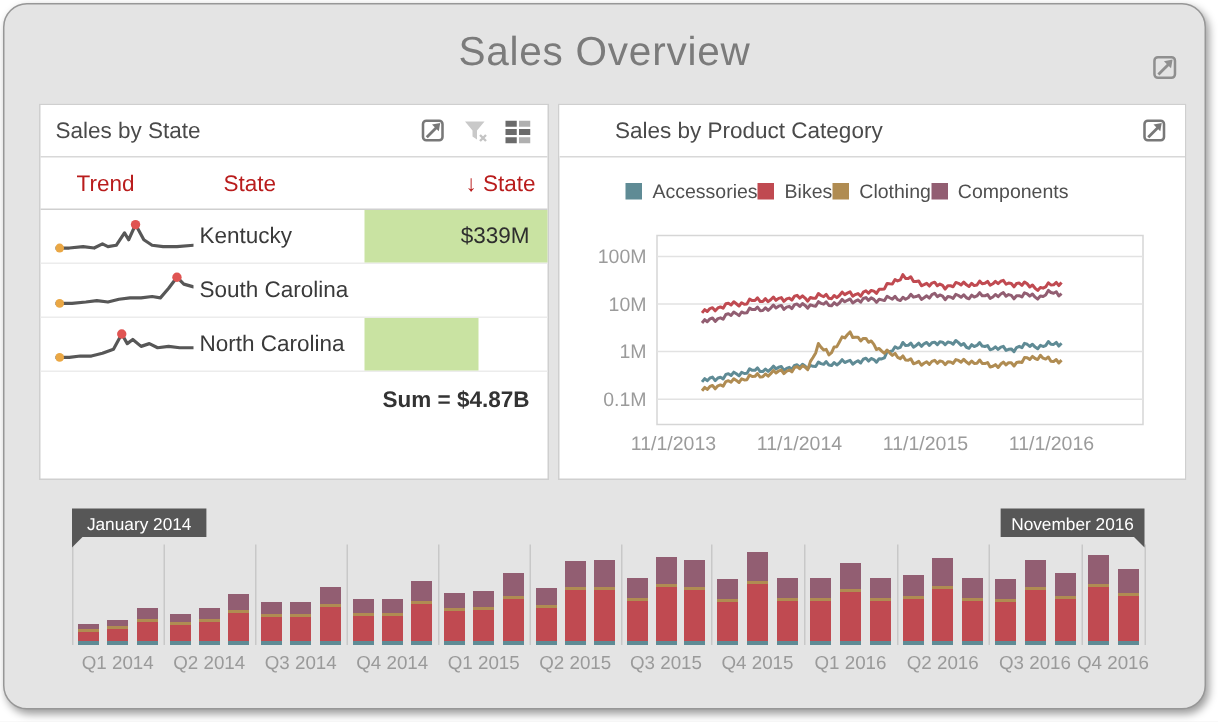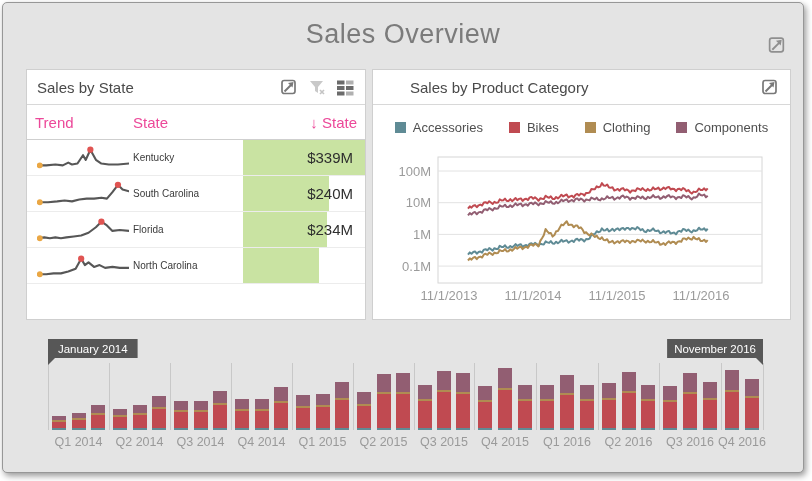--- a/index.html
+++ b/index.html
@@ -1,51 +1,51 @@
 <!DOCTYPE html>
 <html><head>
 <meta charset="utf-8">
 <style>
   * { margin:0; padding:0; box-sizing:border-box; }
   html,body { width:812px; height:481px; background:#fff; overflow:hidden;
     font-family:"Liberation Sans", sans-serif; }
   .dashboard { position:absolute; left:2px; top:2px; width:802px; height:471px;
-    background:#e4e4e4; border:1px solid #979797; border-radius:5px;
+    background:#e4e4e4; border:1px solid #979797; border-radius:16px;
     box-shadow:2px 3px 6px rgba(0,0,0,.40); }
   .db-title { position:absolute; top:0; left:0; right:0; height:64px;
     text-align:center; line-height:62px; font-size:27px; font-weight:300;
     color:#7b7b7b; letter-spacing:.5px; }
   .db-export { position:absolute; top:32px; right:16px; width:20px; height:20px; cursor:pointer; }
   .panel { position:absolute; background:#fff; border:1px solid #cfcfcf; }
   #panel-state { left:23px; top:66px; width:340px; height:251px; }
   #panel-category { left:369px; top:66px; width:419px; height:251px; }
   .caption { height:35px; display:flex; align-items:center; padding:0 10px;
     border-bottom:1px solid #d8d8d8; }
   .caption-title { font-size:15px; color:#4a4a4a; }
   .caption-icons { margin-left:auto; display:flex; gap:9px; align-items:center; }
   .cap-icon { width:19px; height:19px; cursor:pointer; }
   
-  .thead { height:35px; display:flex; align-items:center; color:#ec4899;
-    font-size:15px; border-bottom:1px solid #cfcfcf; }
+  .thead { height:35px; display:flex; align-items:center; color:#b91c1c;
+    font-size:15px; border-bottom:1px solid #cfcfcf;padding-left:16px; }
   .col-trend { width:106px; padding-left:8px; }
   .col-state { width:110px; }
   .col-sales { flex:1; text-align:right; padding-right:8px; }
   .trow { height:36px; display:flex; align-items:center;
     border-bottom:1px solid #ececec; cursor:pointer; }
   .trow .col-trend svg { display:block; margin-left:2px; }
-  .trow .col-state { font-size:10px; color:#3a3a3a; }
+  .trow .col-state { font-size:15px; color:#3a3a3a; }
   .salescell { flex:1; position:relative; height:100%; }
   .gbar { position:absolute; left:0; top:0; bottom:0; }
   .salesval { position:absolute; right:12px; top:0; bottom:0; display:flex;
     align-items:center; font-size:15px; color:#2e2e2e; }
   .tfoot { height:36px; display:flex; align-items:center; justify-content:flex-end;
     padding-right:12px; font-size:15px; font-weight:bold; color:#333; }
   
   .legend { position:absolute; left:0; right:0; top:50px; display:flex;
-    justify-content:center; gap:26px; z-index:2; }
+    justify-content:flex-start; z-index:2;padding-left:44px; }
   .legend-item { display:flex; align-items:center; gap:7px; font-size:13px; color:#4f4f4f; }
   .legend-swatch { width:11px; height:11px; display:inline-block; }
   #category-chart-svg { position:absolute; left:0; top:0; }
   
   #range-selector-svg { position:absolute; left:34px; top:334px; cursor:pointer; }
   .axis-text { font-size:13px; fill:#9b9b9b; }
   .q-text { font-size:12.5px; fill:#9a9a9a; }
   .flag-text { font-size:11.5px; fill:#ffffff; }
 </style>
 </head>
@@ -105,53 +105,36 @@
         </div>
         <div class="trow">
           <span class="col-trend">
             <svg width="92" height="28" viewBox="0 0 100 30">
               <polyline points="0,24 12,24 22,23 30,22 38,23 46,21 54,20 62,20 70,19 76,20 82,13 88,5 93,10 100,12" fill="none" stroke="#575757" stroke-width="2.3" stroke-linejoin="round" stroke-linecap="round"></polyline>
               <circle cx="3" cy="24" r="3.2" fill="#eaa744"></circle>
               <circle cx="88" cy="5" r="3.4" fill="#e05452"></circle>
             </svg>
           </span>
           <span class="col-state">South Carolina</span>
-          <span class="salescell">
-            <span class="gbar" style="background: rgb(201, 227, 162); width: 70.8%;"></span>
-            <span class="salesval">$240M</span>
-          </span>
-        </div>
-        <div class="trow">
-          <span class="col-trend">
-            <svg width="92" height="28" viewBox="0 0 100 30">
-              <polyline points="0,24 8,23 14,24 20,23 26,24 32,23 40,22 48,21 56,18 64,12 70,6 76,10 82,16 90,15 100,16" fill="none" stroke="#575757" stroke-width="2.3" stroke-linejoin="round" stroke-linecap="round"></polyline>
-              <circle cx="3" cy="24" r="3.2" fill="#eaa744"></circle>
-              <circle cx="70" cy="6" r="3.4" fill="#e05452"></circle>
-            </svg>
-          </span>
-          <span class="col-state">Florida</span>
-          <span class="salescell">
-            <span class="gbar" style="background: rgb(201, 227, 162); width: 69%;"></span>
-            <span class="salesval">$234M</span>
-          </span>
         </div>
         <div class="trow">
           <span class="col-trend">
             <svg width="92" height="28" viewBox="0 0 100 30">
               <polyline points="0,24 10,24 18,23 26,23 34,21 42,18 48,7 52,14 56,11 62,16 68,14 74,17 82,16 90,17 100,17" fill="none" stroke="#575757" stroke-width="2.3" stroke-linejoin="round" stroke-linecap="round"></polyline>
               <circle cx="3" cy="24" r="3.2" fill="#eaa744"></circle>
               <circle cx="48" cy="7" r="3.4" fill="#e05452"></circle>
             </svg>
           </span>
           <span class="col-state">North Carolina</span>
           <span class="salescell">
             <span class="gbar" style="background: rgb(201, 227, 162); width: 62.5%;"></span>
           </span>
         </div>
       </div>
+    <div class="tfoot">Sum = $4.87B</div>
   </div>
 
   <div class="panel" id="panel-category">
     <svg id="category-chart-svg" width="417" height="249" viewBox="0 0 417 249">
         <rect x="65" y="87" width="324" height="126" fill="#ffffff" stroke="#d6d6d6" stroke-width="1"></rect>
         <line x1="65" y1="101" x2="389" y2="101" stroke="#e2e2e2" stroke-width="1"></line>
         <text x="58" y="105.5" text-anchor="end" class="axis-text">100M</text>
         <line x1="65" y1="132.7" x2="389" y2="132.7" stroke="#e2e2e2" stroke-width="1"></line>
         <text x="58" y="137.2" text-anchor="end" class="axis-text">10M</text>
         <line x1="65" y1="164.4" x2="389" y2="164.4" stroke="#e2e2e2" stroke-width="1"></line>

